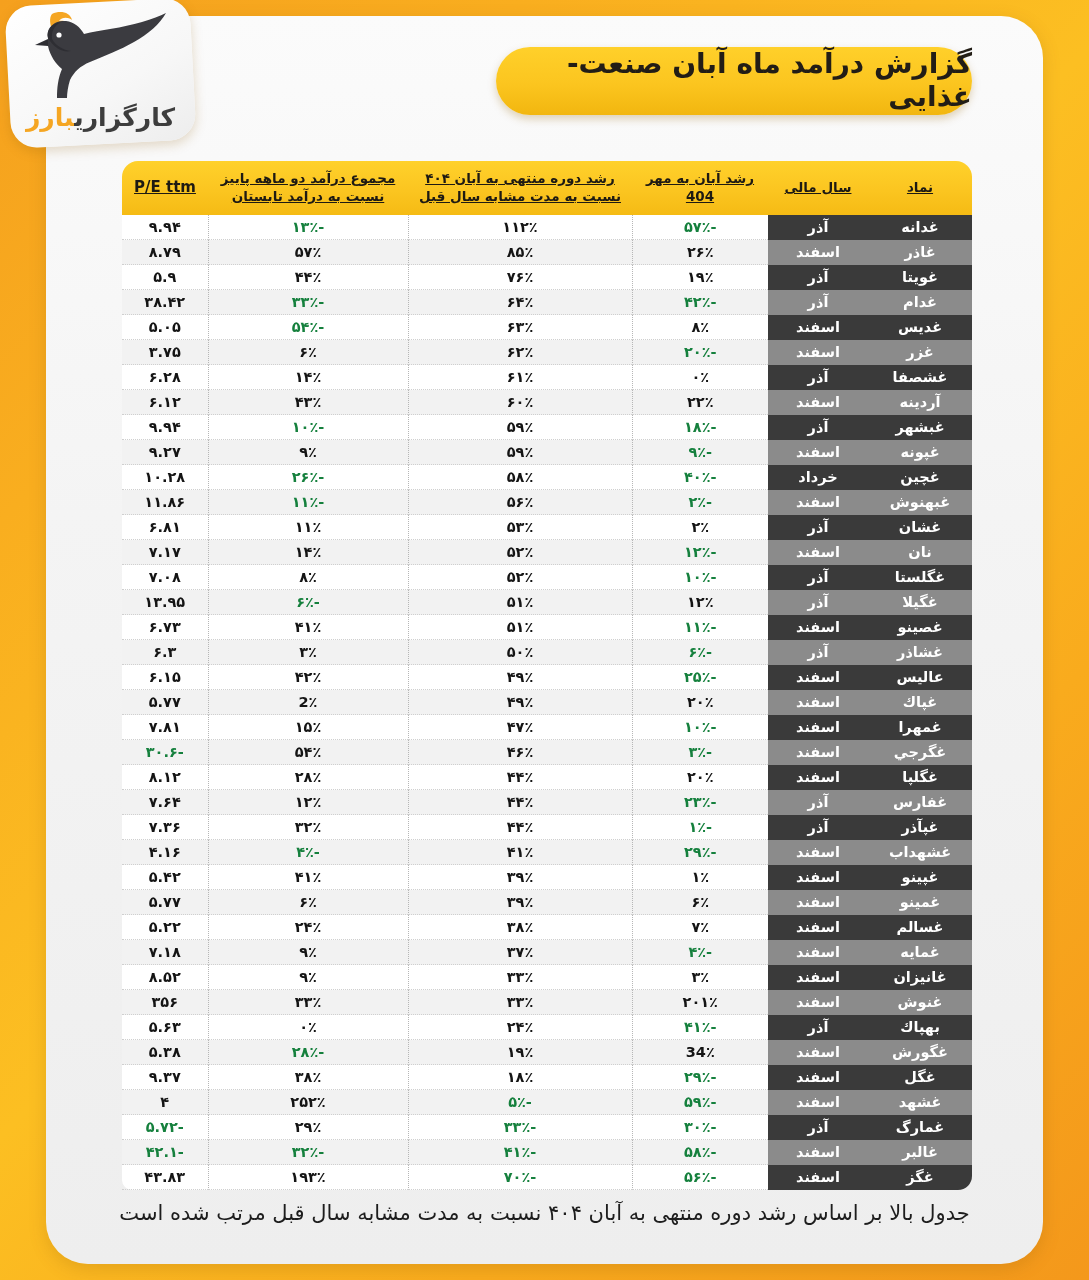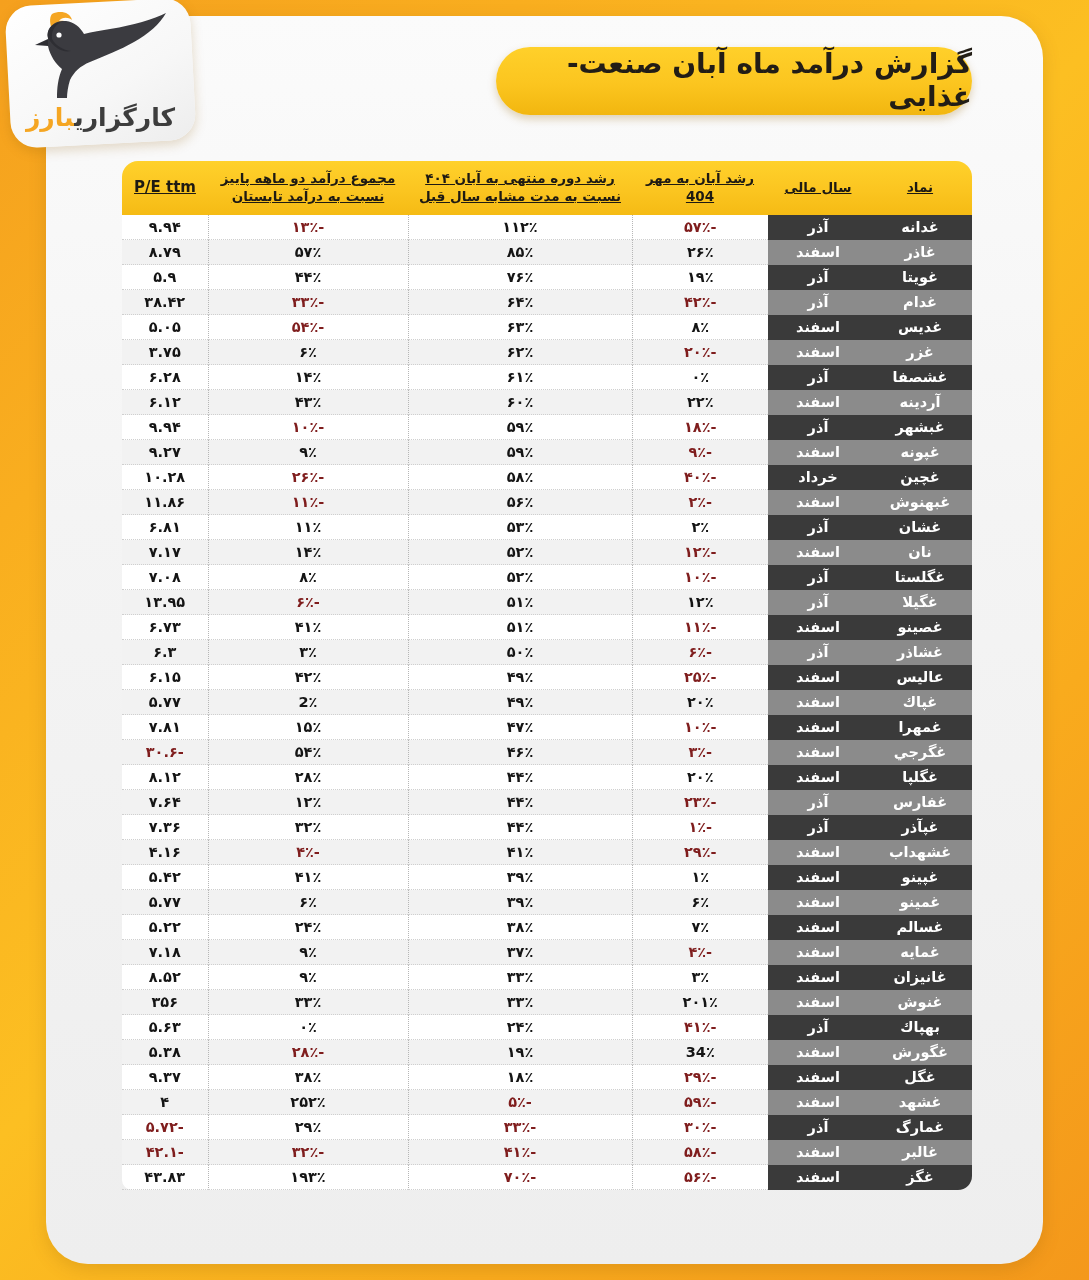--- a/index.html
+++ b/index.html
@@ -167,21 +167,21 @@
   }
 
   
   td.num {
     background: #ffffff;
     color: #141414;
     border-left: 1px dotted #b6b6b6;
     border-bottom: 1px dotted #cfcfcf;
   }
   tr.alt td.num { background: #f2f2f2; }
-  td.num.neg { color: #7f1d1d; }
+  td.num.neg { color: #15803d; }
   td.num.last-col { border-left: none; }
 
   
   td.sym, td.fy {
     color: #ffffff;
     background: #3a3a3a;
     font-size: 14.5px;
   }
   tr.alt td.sym, tr.alt td.fy { background: #8b8b8b; }
   td.sym { letter-spacing: -0.2px; }
@@ -541,20 +541,21 @@
             <td class="fy">اسفند</td>
             <td class="num neg">-۵۶٪</td>
             <td class="num neg">-۷۰٪</td>
             <td class="num">۱۹۳٪</td>
             <td class="num last-col">۴۳.۸۳</td>
           </tr>
         </tbody>
     </table>
   </div>
 
+  <div class="footnote">جدول بالا بر اساس رشد دوره منتهی به آبان ۴۰۴ نسبت به مدت مشابه سال قبل مرتب شده است</div>
 </div>
 
 <div class="title-pill">
   <span>گزارش درآمد ماه آبان صنعت-غذایی</span>
 </div>
 
 <div class="logo-tile">
   <div class="logo-inner">
     <svg class="logo-bird" width="140" height="92" viewBox="0 0 140 92">
       <path d="M22 6 C30 2 40 4 42 12 C38 9 32 9 29 13 C34 12 38 14 39 18 C33 15 26 17 22 22 C20 16 19 10 22 6 Z" fill="#f5a623"></path>

